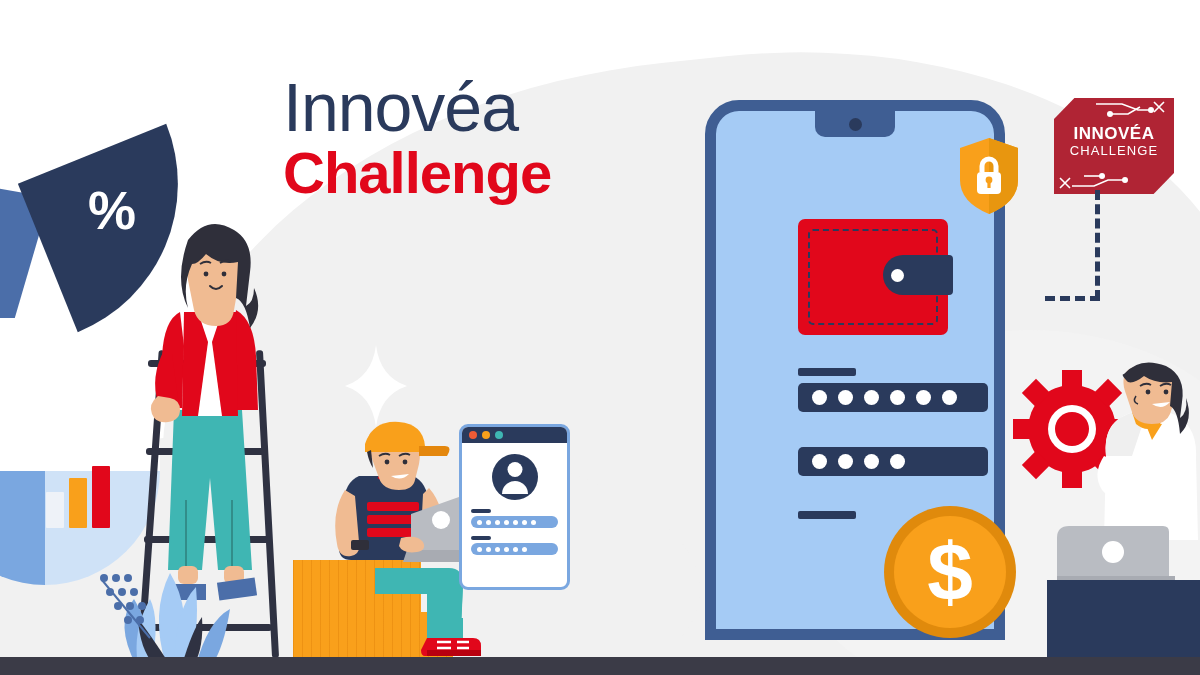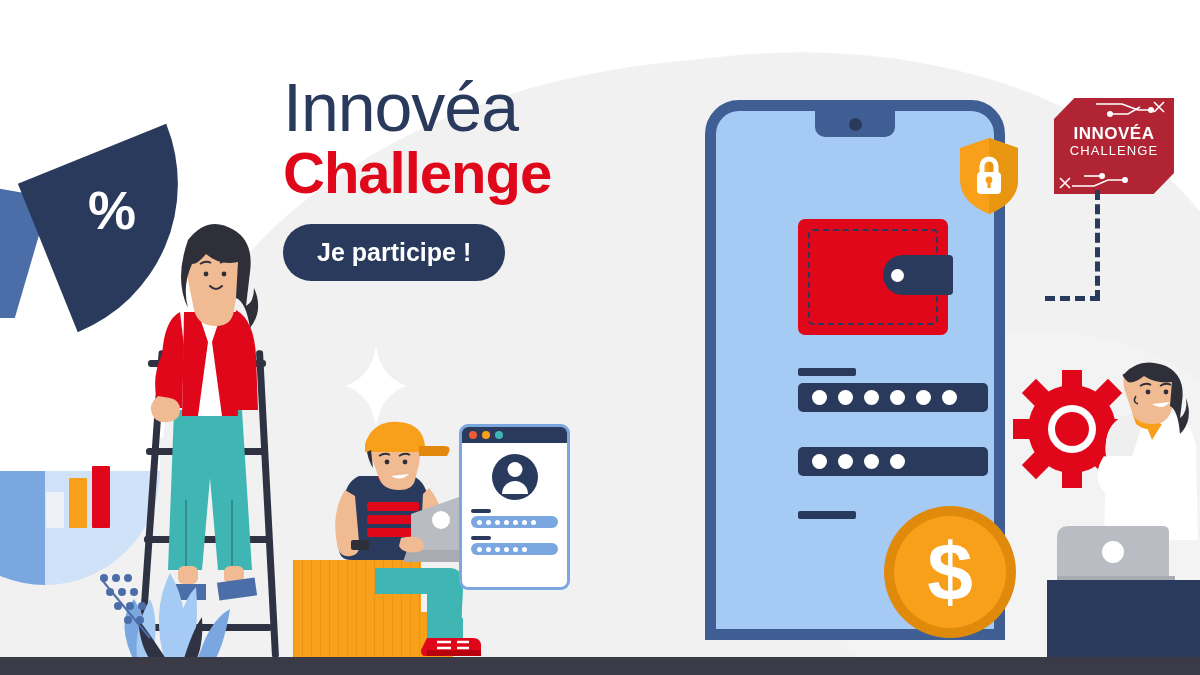--- a/index.html
+++ b/index.html
@@ -502,16 +502,15 @@
 
   <svg class="sparkle" viewBox="0 0 62 82">
     <path d="M31 0 Q35 32 62 41 Q35 50 31 82 Q27 50 0 41 Q27 32 31 0 Z" fill="#ffffff"></path>
   </svg>
 
   <div class="floor"></div>
 
   <div class="headline">
     <div class="title-main">Innovéa</div>
     <div class="title-sub">Challenge</div>
-    <button class="cta">Je participe !</button>
   </div>
 
 </div>
 
 </body></html>

